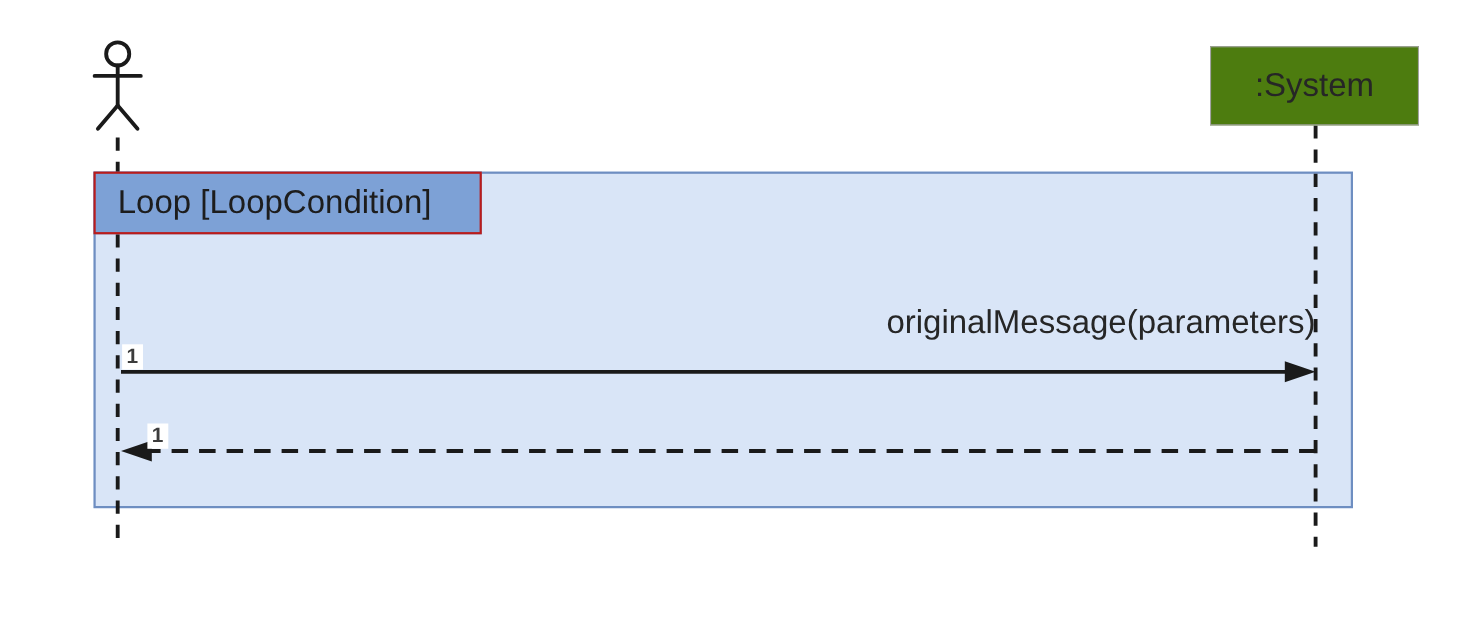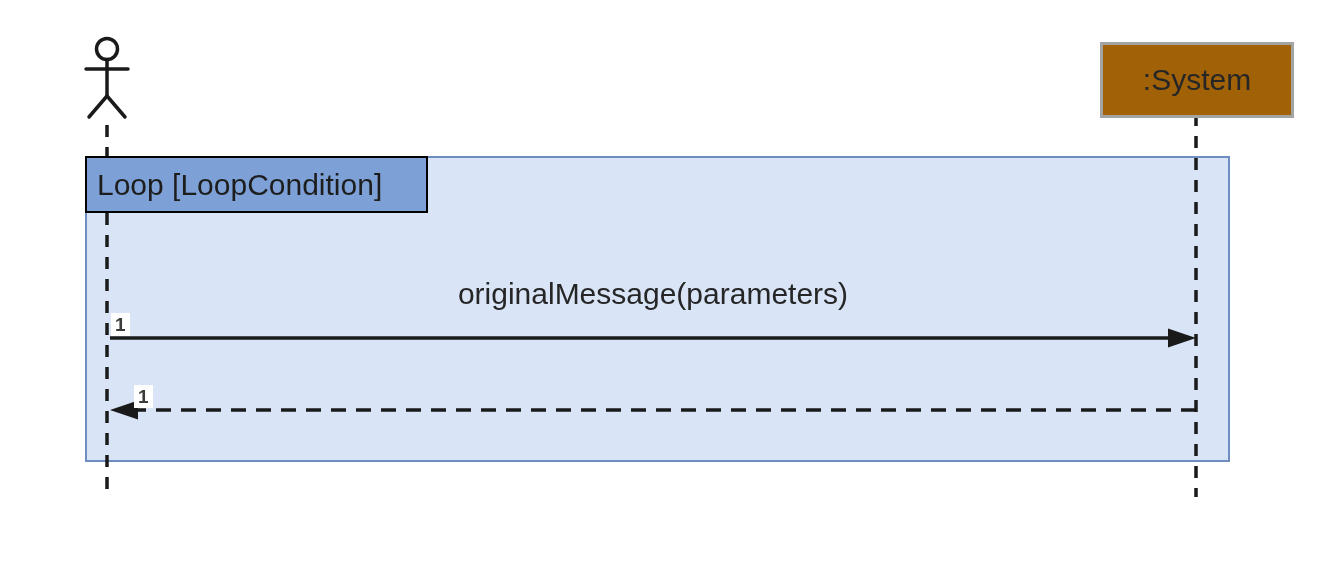--- a/index.html
+++ b/index.html
@@ -18,59 +18,59 @@
     left: 85px; top: 156px;
     width: 1141px; height: 302px;
     background: #d9e5f7;
     border: 2px solid #6e8ec1;
     z-index: 1;
   }
   .loop-label {
     left: 85px; top: 156px;
     width: 329px; height: 53px;
     background: #7da1d6;
-    border: 2px solid #000000;
+    border: 2px solid #b91c1c;
     color: #1d1d1d;
     font-size: 30px;
     line-height: 53px;
-    padding-left: 10px;
+    padding-left: 20px;
     z-index: 3;
     white-space: nowrap;
   }
 
   
   .gfx {
     left: 0; top: 0;
     width: 1334px; height: 572px;
     z-index: 2;
     pointer-events: none;
   }
 
   
   .system-box {
     left: 1100px; top: 42px;
     width: 188px; height: 70px;
-    background: #a16207;
-    border: 3px solid #a3a3a3;
+    background: #4d7c0f;
+    border: 1px solid #a3a3a3;
     z-index: 3;
     display: flex;
     align-items: center;
     justify-content: center;
   }
   .system-box span {
     font-size: 30px;
     color: #262626;
     white-space: nowrap;
   }
 
   
   .msg-label {
     left: 110px;
     width: 1086px;
-    text-align: center;
+    text-align: right;
     font-size: 30px;
     color: #262626;
     z-index: 4;
     white-space: nowrap;
   }
   .msg-label.m1 { top: 277px; }
   .msg-label.m2 { top: 355px; }
 
   
   .seq-badge {

